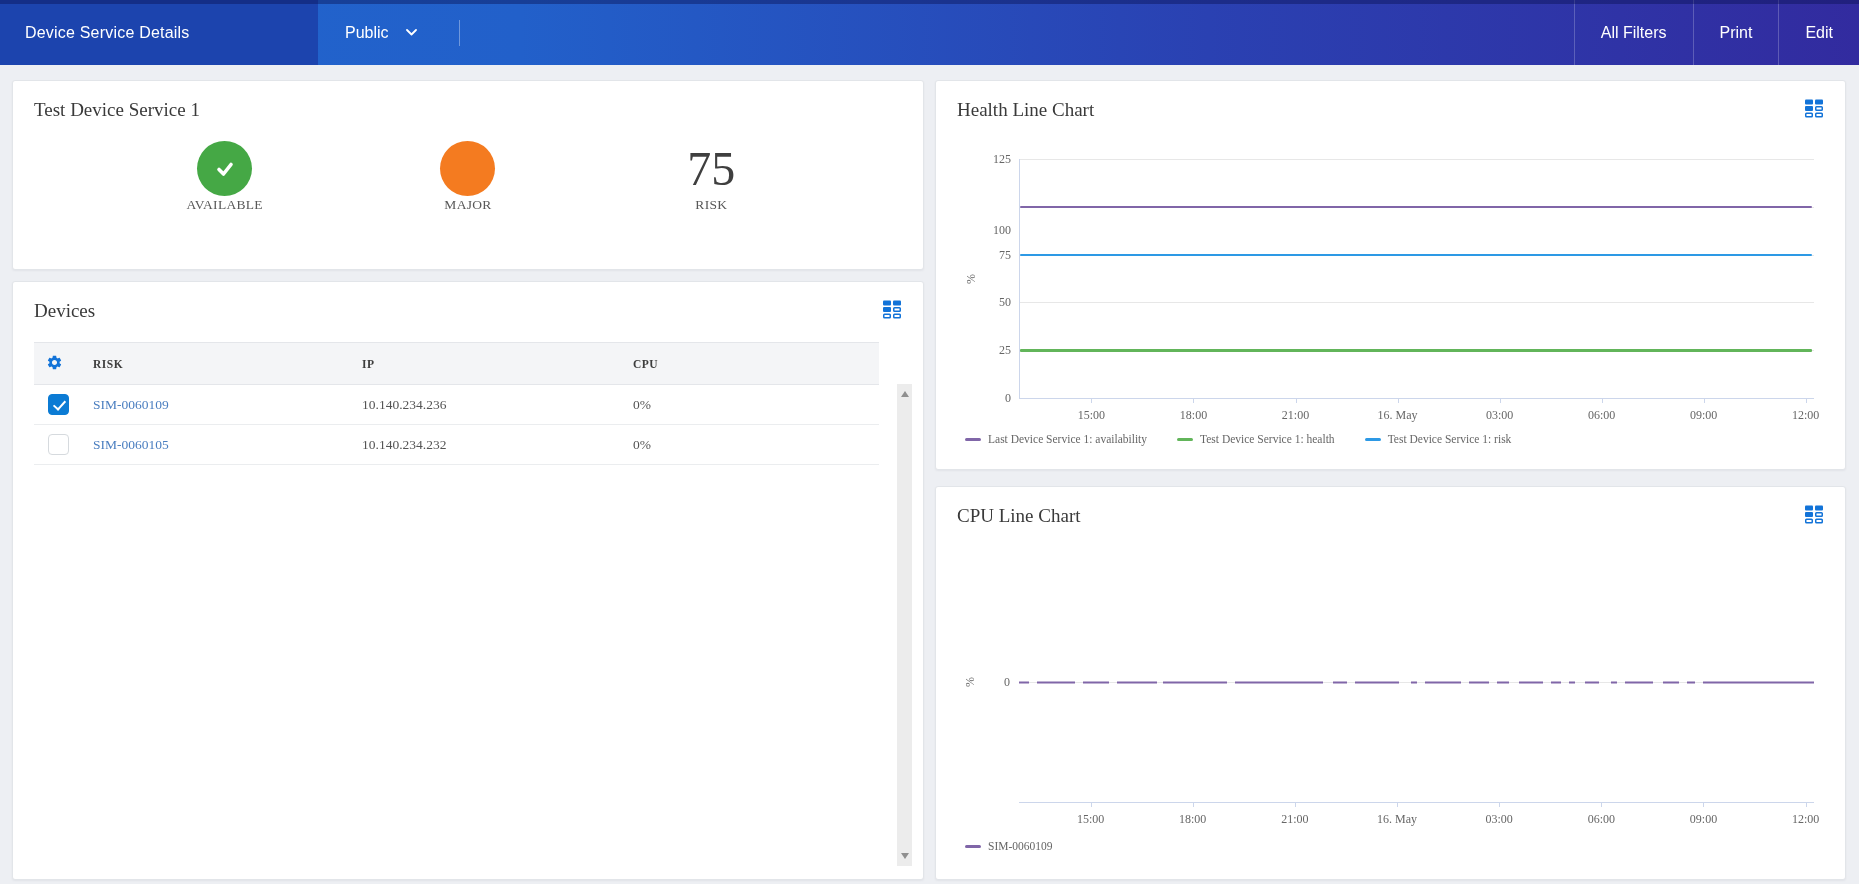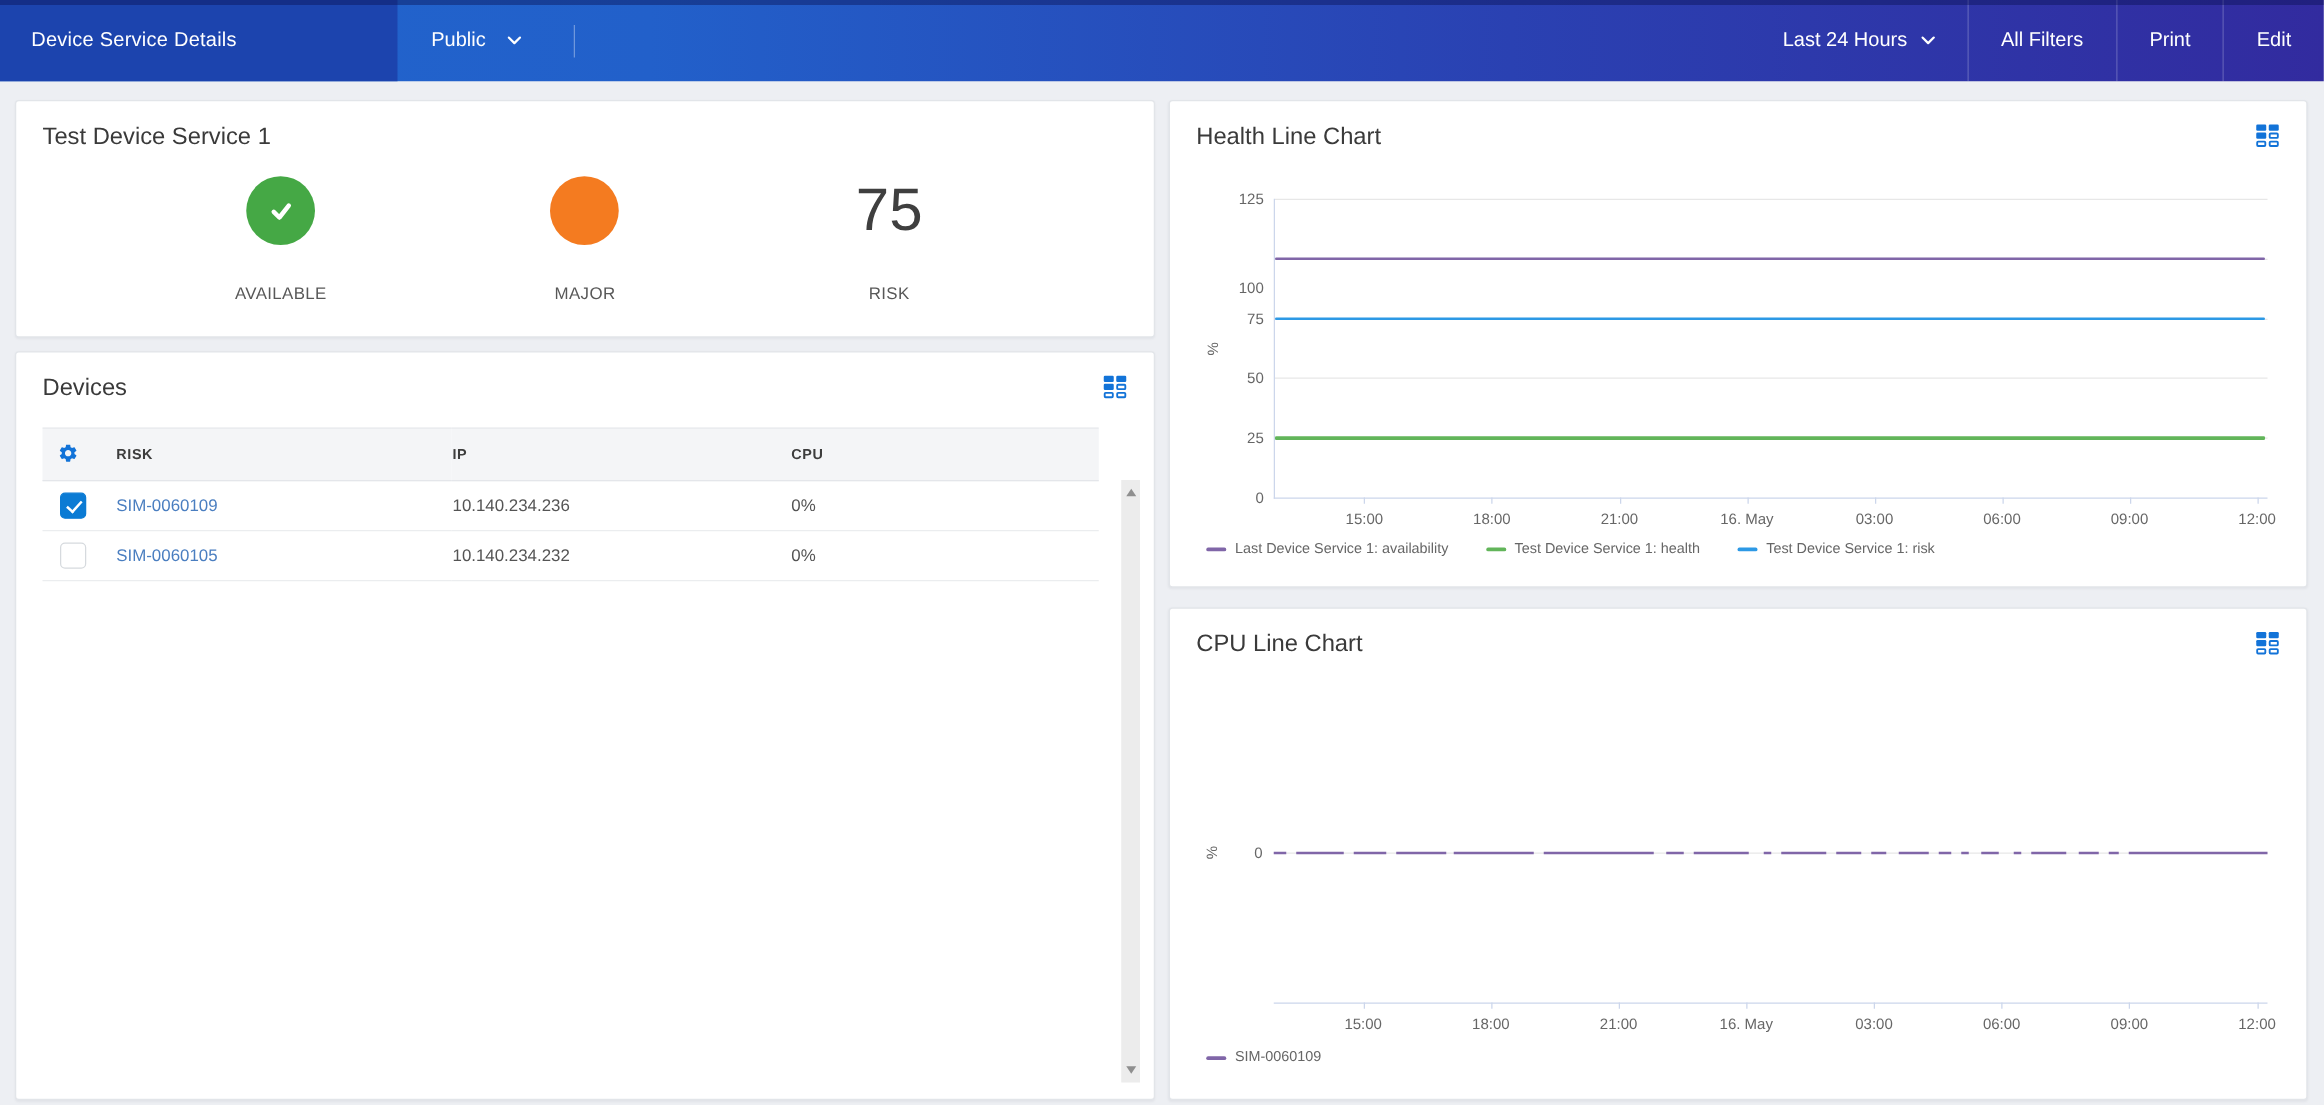--- a/index.html
+++ b/index.html
@@ -18,34 +18,34 @@
     background:rgba(10,16,80,0.42); pointer-events:none; }
   .hdr-title-block { width:318px; background:#1c44ae; display:flex; align-items:center;
     padding-left:25px; font-size:16px; letter-spacing:0.2px; }
   .hdr-public { display:flex; align-items:center; gap:17px; margin-left:27px; font-size:16px; cursor:pointer; }
   .hdr-div { width:1px; background:rgba(255,255,255,0.35); }
   .hdr-div.short { height:26px; align-self:center; margin-left:42px; }
   .hdr-div.tall { align-self:stretch; background:rgba(255,255,255,0.22); }
   .hdr-grow { flex:1; }
   .hdr-btn { display:flex; align-items:center; gap:11px; padding:0 26px; font-size:16px; cursor:pointer; white-space:nowrap; }
   
-  main { display:flex; gap:11px; padding:15px 13px 0 12px; }
+  main { display:flex; gap:11px; padding:15px 13px 0 12px;font-family:Liberation Serif, serif; }
   .col-left  { width:912px; display:flex; flex-direction:column; gap:11px; }
   .col-right { width:911px; display:flex; flex-direction:column; gap:16px; }
   .card { background:#fff; border:1px solid #e2e5e9; border-radius:3px; position:relative;
     box-shadow:0 1px 2px rgba(16,24,40,0.05); }
   .card-title { position:absolute; top:18px; left:21px; font-size:19px; color:#3a3a3a; }
   .panel-icon { position:absolute; top:16px; right:20px; cursor:pointer; line-height:0; }
   
   .status-card { height:190px; }
   .status-row { position:absolute; top:60px; left:90px; right:90px; display:flex; }
   .status-item { flex:1; display:flex; flex-direction:column; align-items:center; }
   .status-circle { width:55px; height:55px; border-radius:50%; display:flex; align-items:center; justify-content:center; }
   .big-num { font-size:48px; color:#3f3f3f; line-height:55px; }
-  .status-label { margin-top:31px; font-size:13.5px; color:#585858; letter-spacing:0.3px; }
+  .status-label { margin-top:1px; font-size:13.5px; color:#585858; letter-spacing:0.3px; }
   
   .devices-card { height:599px; }
   .dev-table { position:absolute; left:21px; right:44px; top:60px; }
   table { width:100%; border-collapse:collapse; table-layout:fixed; }
   col.c-ctl { width:58px; } col.c-name { width:269px; } col.c-ip { width:271px; }
   th { height:42px; text-align:left; font-size:11.5px; color:#3d3d3d; letter-spacing:0.5px;
     background:#f4f5f7; border-top:1px solid #e4e6ea; border-bottom:1px solid #e4e6ea; font-weight:bold; }
   td { height:40px; border-bottom:1px solid #ebedef; font-size:13.5px; color:#545454; }
   .th-ctl { padding-left:12px; }
   .device-link { color:#4a7ec0; text-decoration:none; cursor:pointer; }
@@ -90,28 +90,20 @@
   <div class="hdr-public">
     <span>Public</span>
     <span style="line-height:0;">
       <svg width="11" height="7" viewBox="0 0 11 7">
           <polyline points="1,1 5.5,5.5 10,1" fill="none" stroke="#fff" stroke-width="1.8" stroke-linecap="round" stroke-linejoin="round"></polyline>
         </svg>
     </span>
   </div>
   <span class="hdr-div short"></span>
   <div class="hdr-grow"></div>
-  <div class="hdr-btn">
-    <span>Last 24 Hours</span>
-    <span style="line-height:0;">
-      <svg width="11" height="7" viewBox="0 0 11 7">
-          <polyline points="1,1 5.5,5.5 10,1" fill="none" stroke="#fff" stroke-width="1.8" stroke-linecap="round" stroke-linejoin="round"></polyline>
-        </svg>
-    </span>
-  </div>
   <span class="hdr-div tall"></span>
   <div class="hdr-btn">
     <span>All Filters</span>
   </div>
   <span class="hdr-div tall"></span>
   <div class="hdr-btn">
     <span>Print</span>
   </div>
   <span class="hdr-div tall"></span>
   <div class="hdr-btn">

